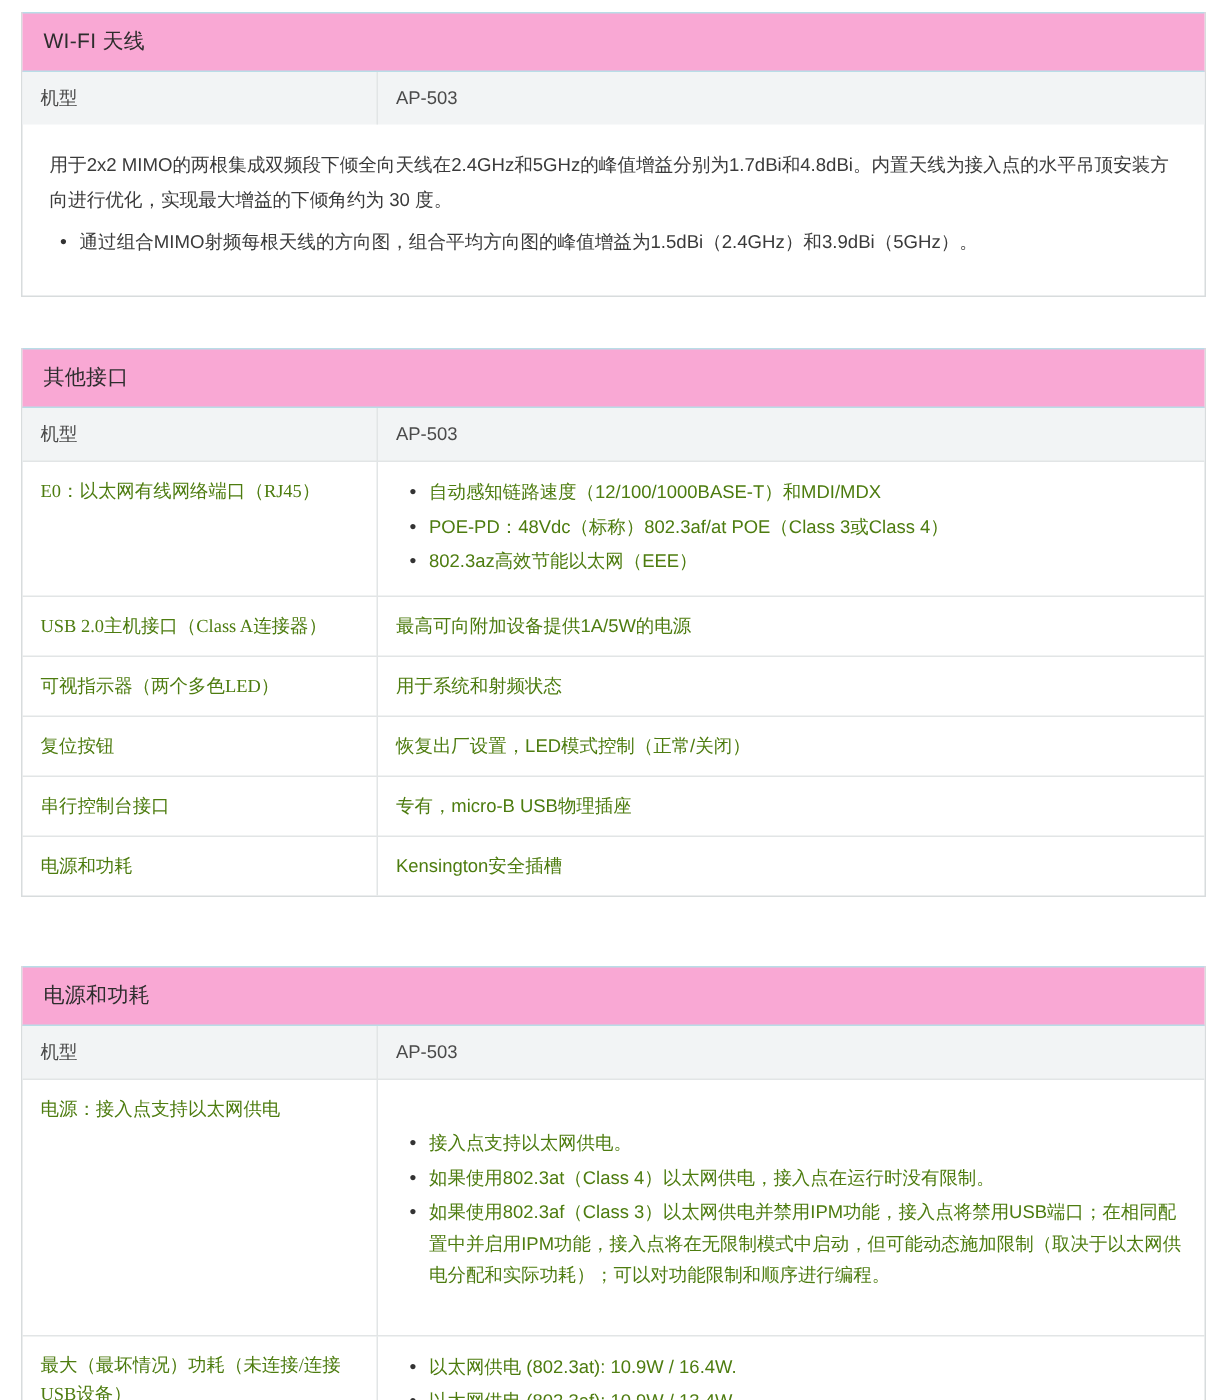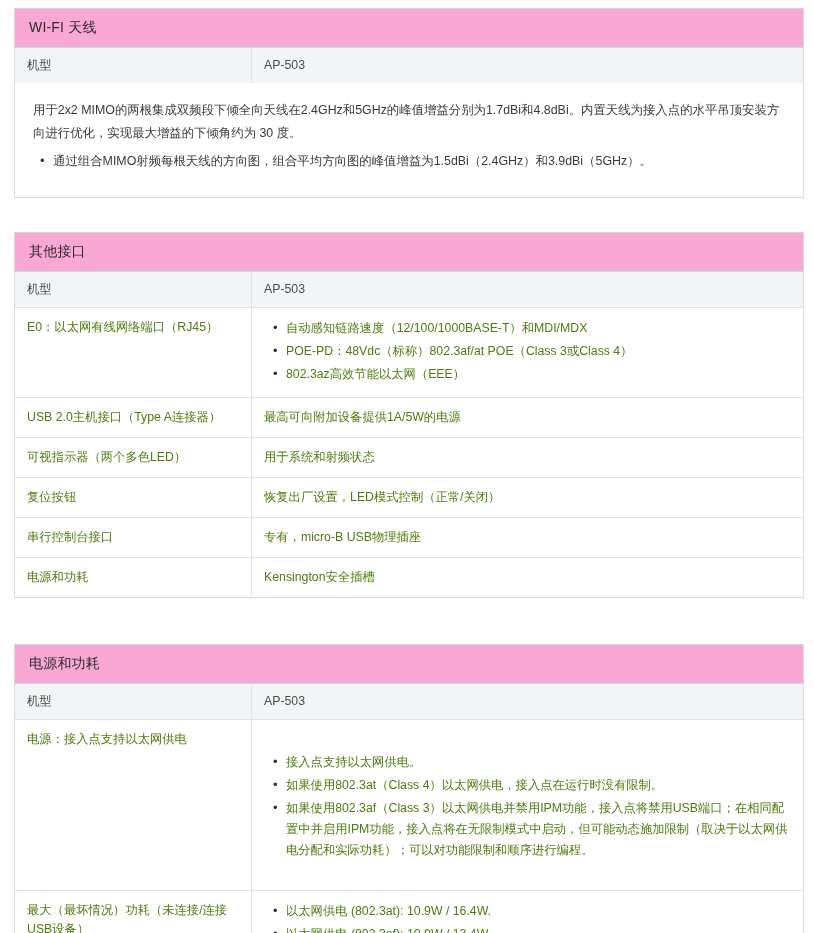--- a/index.html
+++ b/index.html
@@ -49,20 +49,21 @@
     font-size: 12.3px;
     line-height: 1.55;
     color: #4d7c0f;
   }
   table.spec tr:last-child td {
     border-bottom: none;
   }
   td.col-label {
     width: 212px;
     border-right: 1px solid #e2e5e6;
+    font-family: Liberation Serif, serif;
   }
   tr.head td {
     background: #f2f4f5;
     color: #4a4a4a;
     padding-top: 8px;
     padding-bottom: 8px;
     border-bottom: 1px solid #e2e5e6;
   }
   .body-block {
     padding: 16px 18px 22px 18px;
@@ -151,21 +152,21 @@
         <td class="col-label">E0：以太网有线网络端口（RJ45）</td>
         <td>
           <ul class="cell-list">
             <li>自动感知链路速度（12/100/1000BASE-T）和MDI/MDX</li>
             <li>POE-PD：48Vdc（标称）802.3af/at POE（Class 3或Class 4）</li>
             <li>802.3az高效节能以太网（EEE）</li>
           </ul>
         </td>
       </tr>
       <tr>
-        <td class="col-label">USB 2.0主机接口（Type A连接器）</td>
+        <td class="col-label">USB 2.0主机接口（Class A连接器）</td>
         <td>最高可向附加设备提供1A/5W的电源</td>
       </tr>
       <tr>
         <td class="col-label">可视指示器（两个多色LED）</td>
         <td>用于系统和射频状态</td>
       </tr>
       <tr>
         <td class="col-label">复位按钮</td>
         <td>恢复出厂设置，LED模式控制（正常/关闭）</td>
       </tr>

